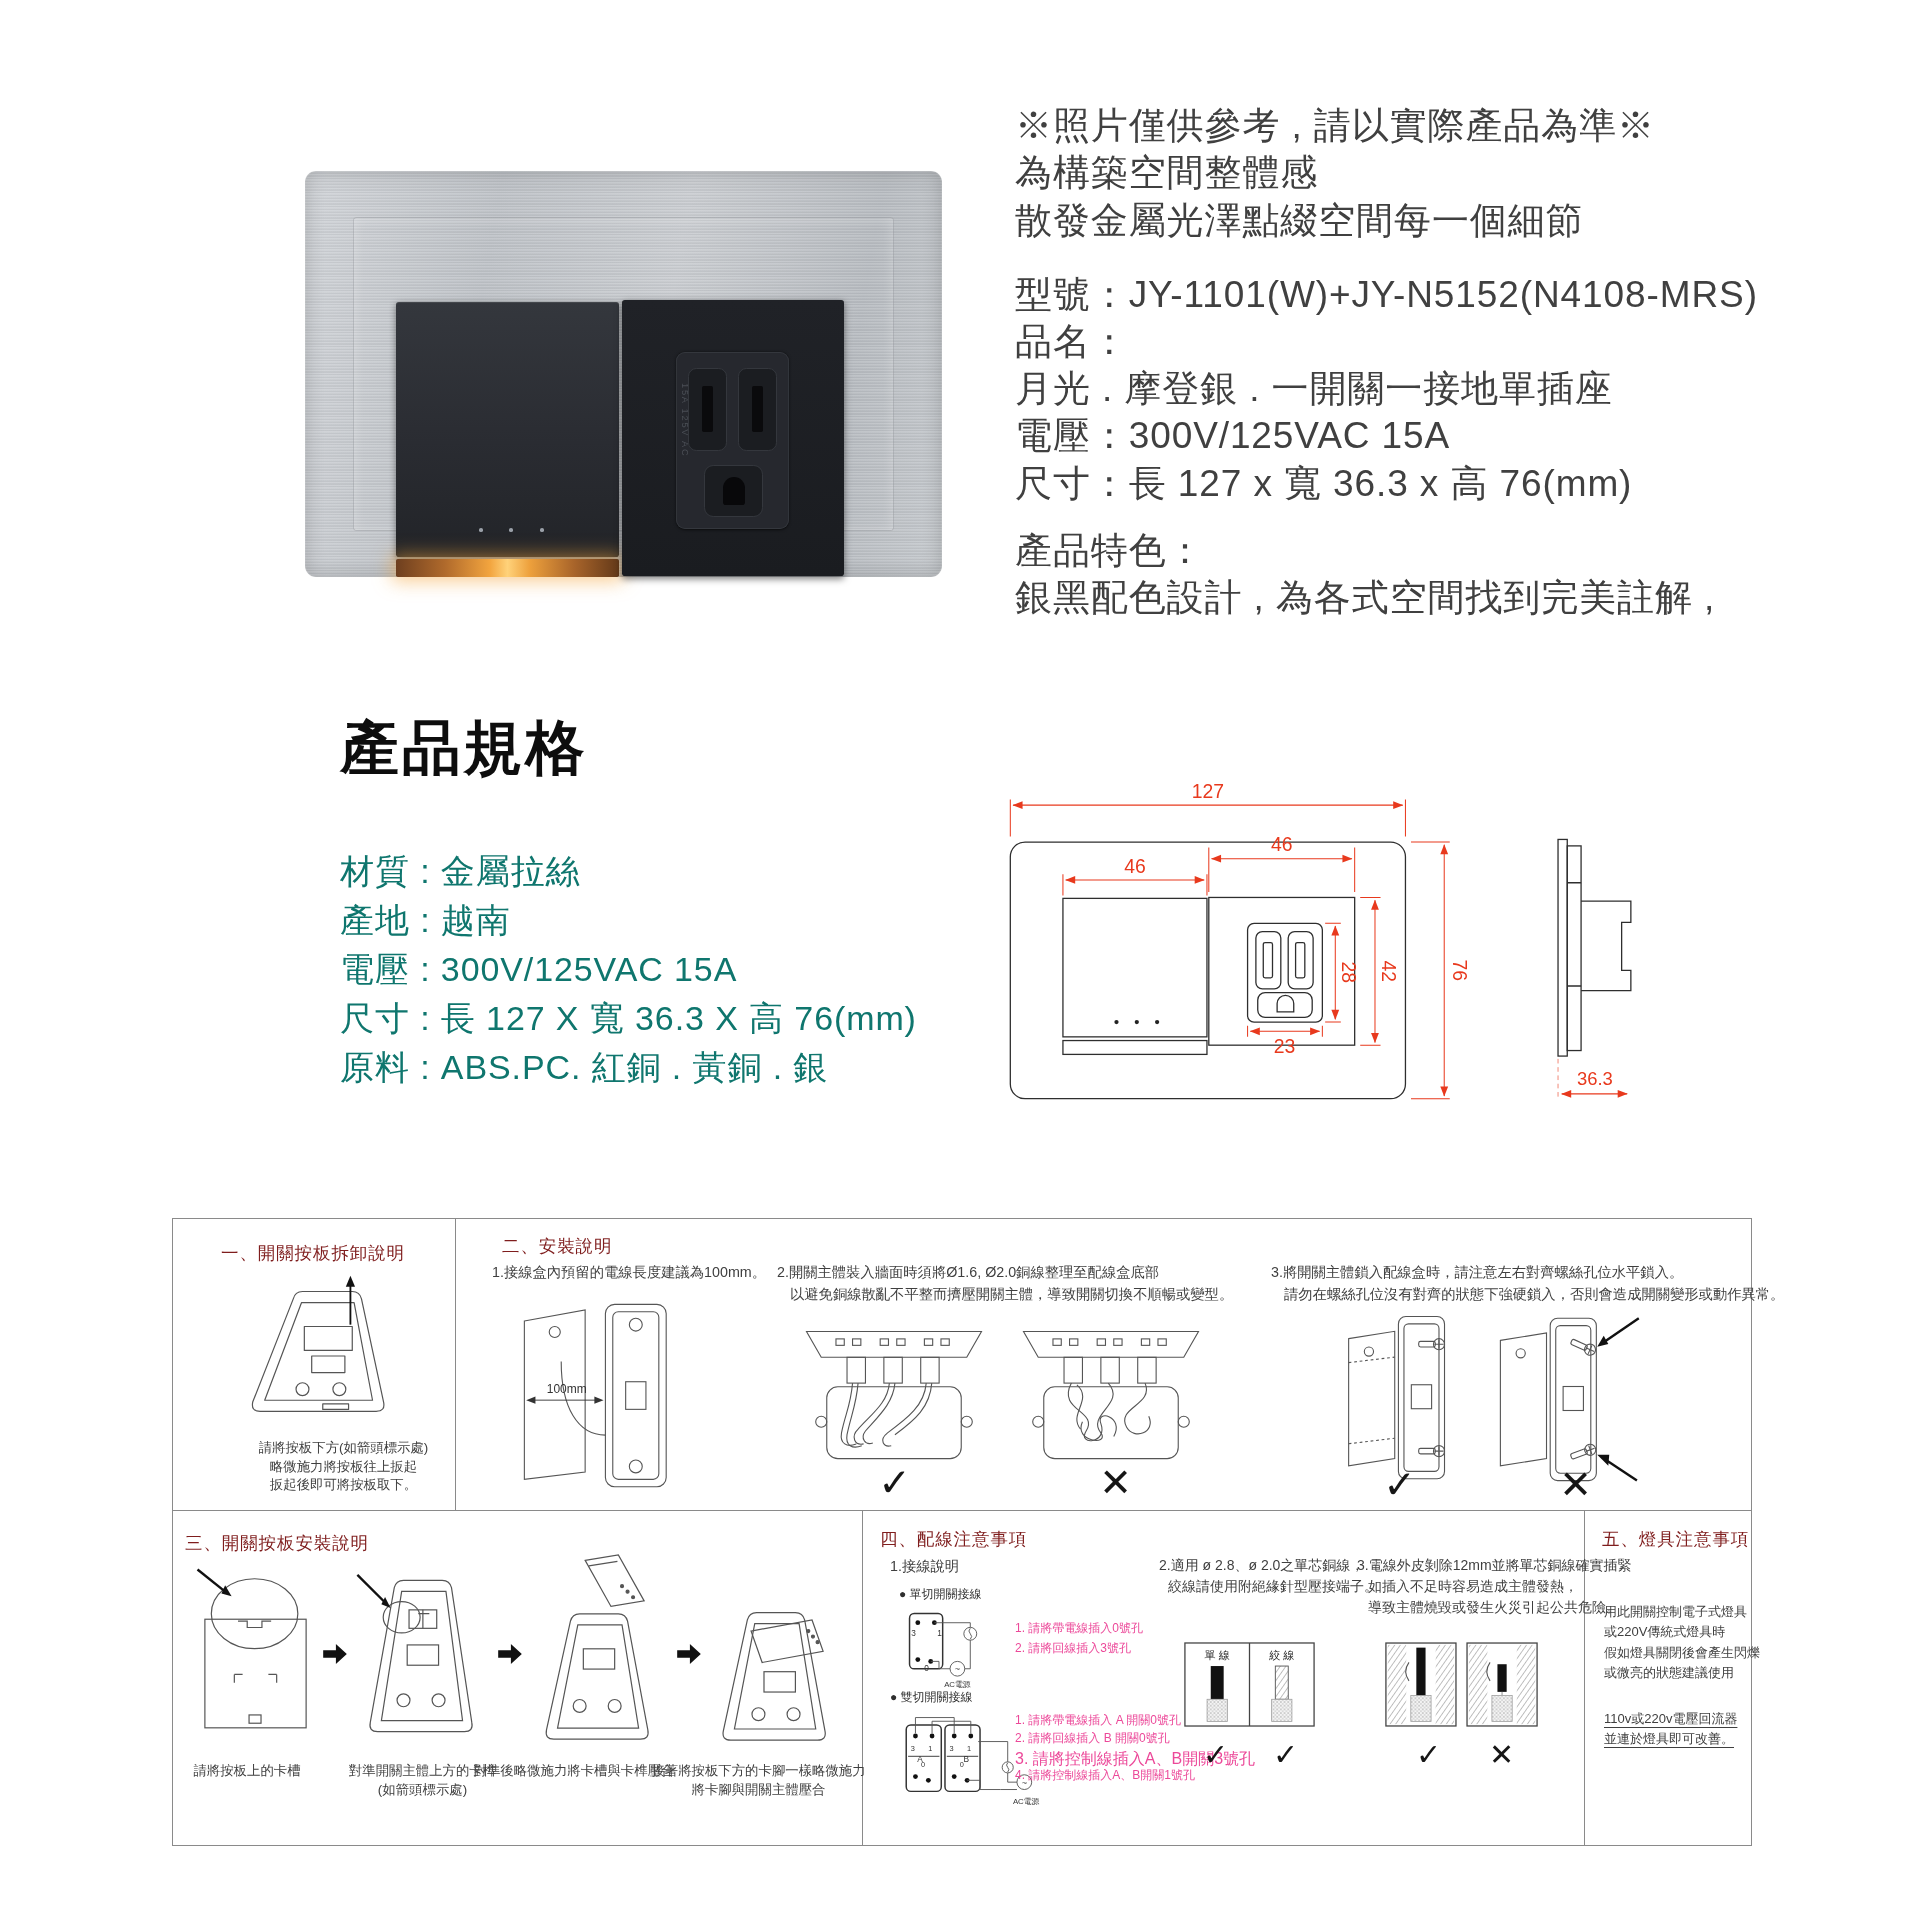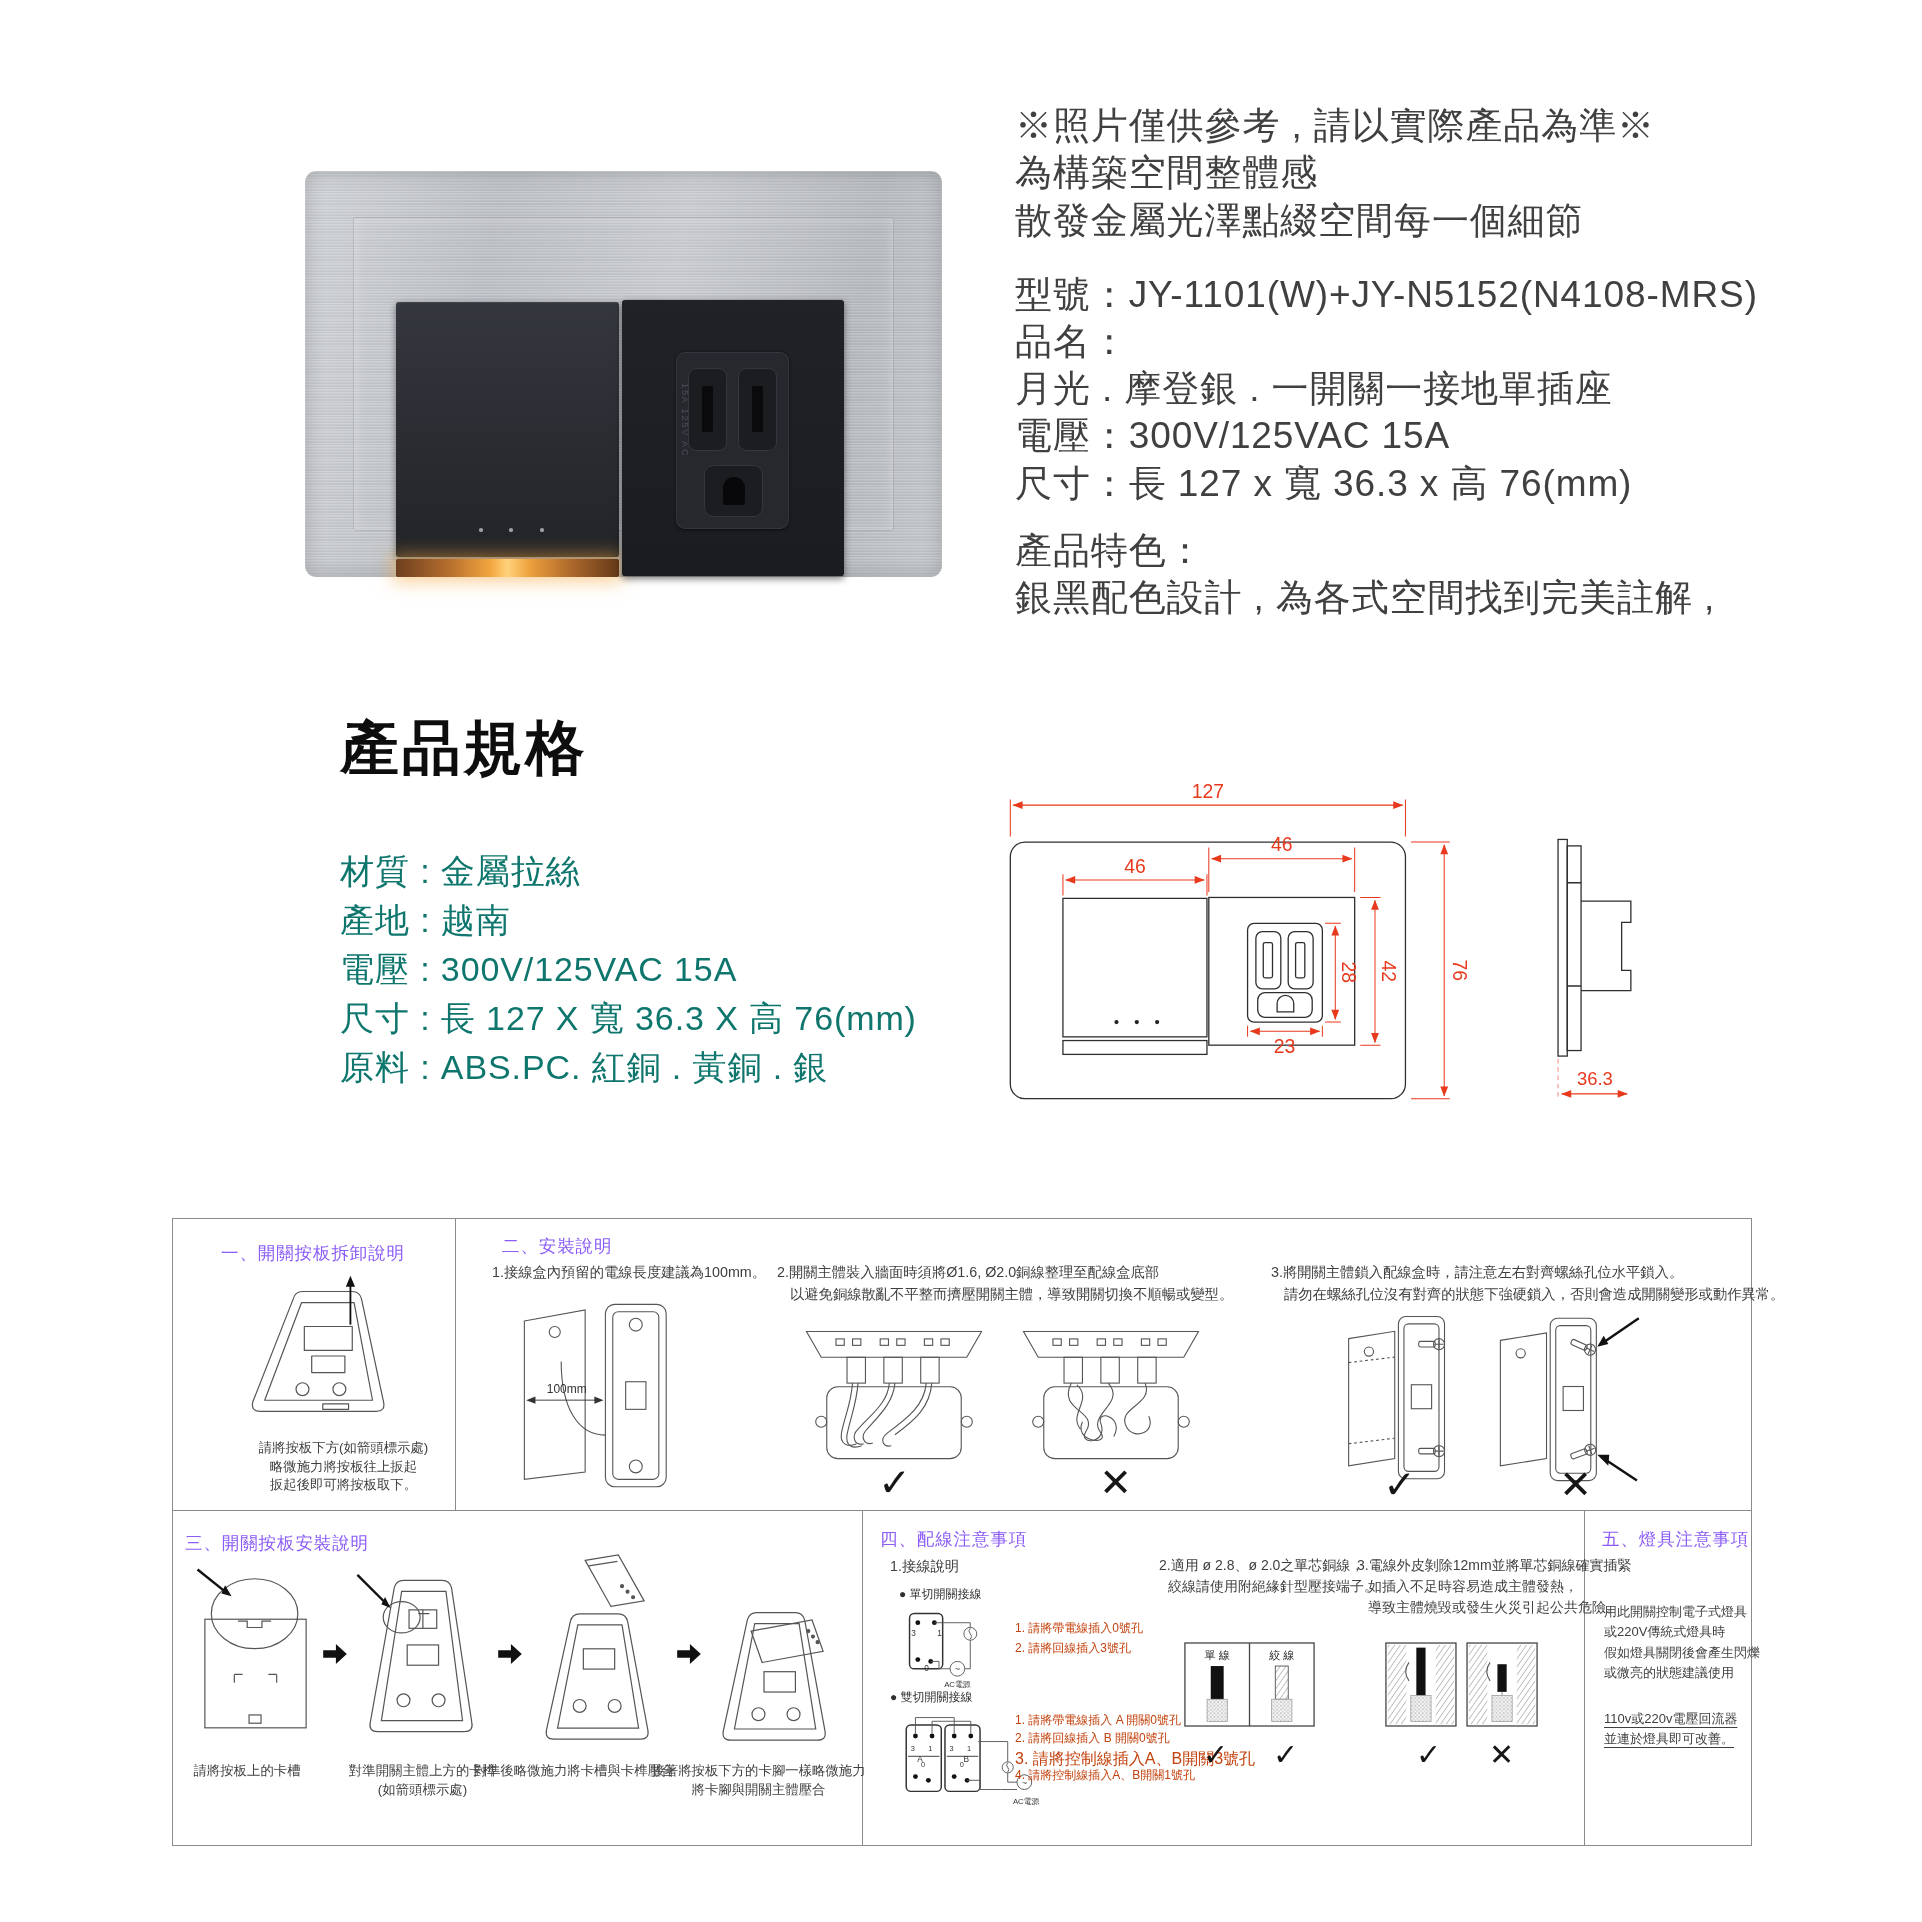--- a/index.html
+++ b/index.html
@@ -3,23 +3,23 @@
 <meta charset="utf-8">
 <style>
   html,body{margin:0;padding:0;background:#fff}
   #page{position:relative;width:1922px;height:1922px;background:#fff;overflow:hidden;
         font-family:"Liberation Sans",sans-serif;color:#3a3a3a}
   .abs{position:absolute}
   .tx{position:absolute;white-space:nowrap;color:#3f3f3f;font-weight:300}
   .intro{font-size:37px;line-height:46px;letter-spacing:0.9px;color:#404040}
   .spec-title{font-size:59px;font-weight:900;color:#0d0d0d;letter-spacing:2.8px}
   .spec{font-size:34px;line-height:49px;letter-spacing:0.9px;color:#0f766e}
-  .st{position:absolute;white-space:nowrap;font-size:17.5px;color:#8b5cf6;font-weight:400;letter-spacing:0.9px}
+  .st{position:absolute;white-space:nowrap;font-size:17.5px;color:#7f1d1d;font-weight:400;letter-spacing:0.9px}
   .step{position:absolute;white-space:nowrap;font-size:14.3px;color:#3f3f3f;font-weight:300}
-  .small{position:absolute;white-space:nowrap;font-size:11.5px;color:#c2410c;font-weight:300}
+  .small{position:absolute;white-space:nowrap;font-size:11.5px;color:#ec4899;font-weight:300}
   .bullet{position:absolute;white-space:nowrap;font-size:12px;color:#2f2f2f;font-weight:400}
   .cap{position:absolute;font-size:13.4px;line-height:18.5px;color:#3f3f3f;text-align:center;font-weight:300}
   .s5line{position:absolute;white-space:nowrap;font-size:13px;color:#3f3f3f;font-weight:300}
   .u{text-decoration:underline;text-underline-offset:3.7px}
   .mark{position:absolute;color:#161616;text-align:center;font-weight:400}
   .m-lg{width:41px;font-size:39px;line-height:44px}
   .m-sm{width:33px;font-size:30px;line-height:37px}
   svg text{font-family:"Liberation Sans",sans-serif}
   
   #ibox{position:absolute;left:172px;top:1218px;width:1578px;height:626px;border:0.9px solid #8a8a8a}

